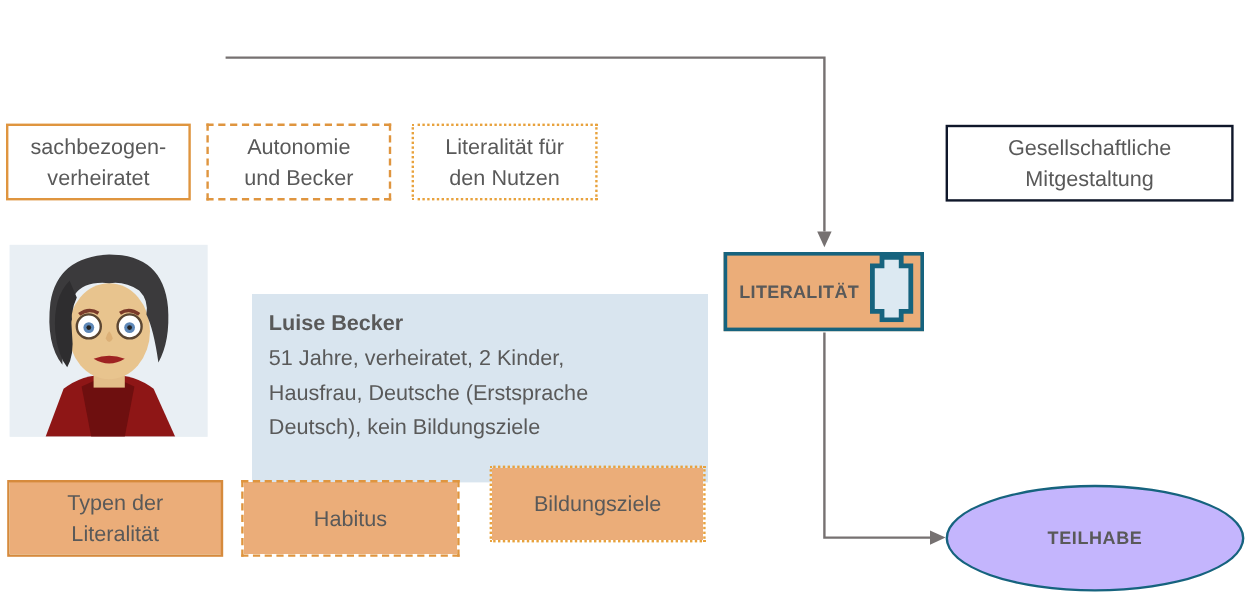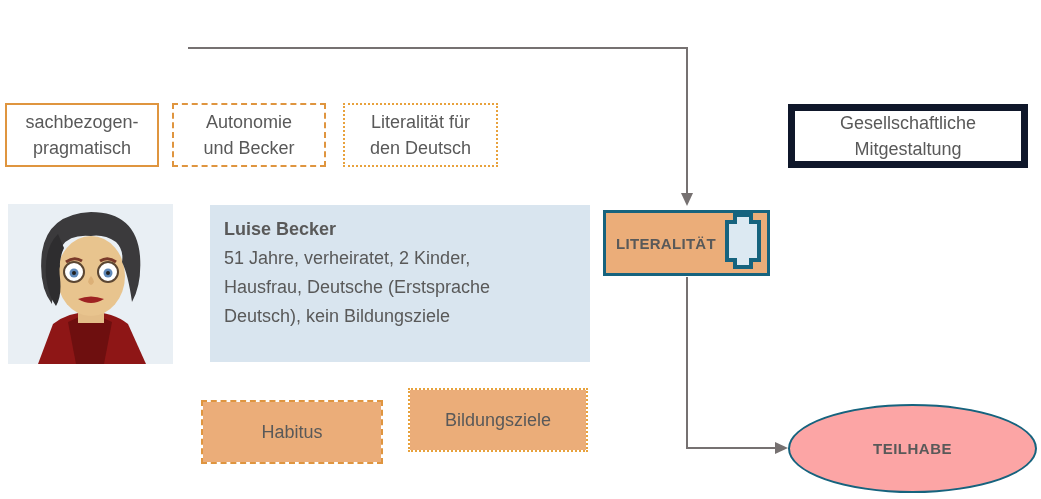--- a/index.html
+++ b/index.html
@@ -9,39 +9,39 @@
   }
   .abs{position:absolute;box-sizing:border-box;}
   .connector-layer{position:absolute;left:0;top:0;width:1041px;height:499px;pointer-events:none;}
 
   
   .ellipse{
     display:flex;align-items:center;justify-content:center;
     border-radius:50%;font-weight:bold;font-size:15px;letter-spacing:.5px;
   }
   .ellipse.personas{background:#EAAB74;border:3px solid #D6903F;}
-  .ellipse.teilhabe{background:#fca5a5;border:2px solid #16637E;}
+  .ellipse.teilhabe{background:#c4b5fd;border:2px solid #16637E;}
 
   
   .lbox{
     display:flex;flex-direction:column;justify-content:center;
     text-align:center;font-size:18px;line-height:26px;background:#fff;
     background-clip:padding-box;
   }
   .lbox.b-solid-orange{border:2px solid #DF953F;}
   .lbox.b-dashed-orange{border:2px dashed #DF953F;}
   .lbox.b-dotted-orange{border:2px dotted #E8A23D;}
-  .lbox.b-solid-teal{border:7px solid #0f172a;}
+  .lbox.b-solid-teal{border:2px solid #0f172a;}
   .lbox.fill-orange{background:#EBAD79;background-clip:padding-box;}
   .lbox.fill-orange.b-solid-orange{border-color:#D68A3C;}
   .lbox div:empty{display:none;}
 
   
   .info-card{
-    background:#D9E5EF;padding:10px 14px;font-size:18px;line-height:29px;
+    background:#D9E5EF;padding:10px 14px;font-size:18px;line-height:29px;margin-top:40px;
   }
   .info-card .name{font-weight:bold;}
 
   
   .lit-box{
     background:#EBAD79;border:3px solid #16637E;
     display:flex;align-items:center;padding-left:10px;
   }
   .lit-box .lit-label{font-weight:bold;font-size:15px;letter-spacing:.3px;}
   .lit-box .lit-icon{position:absolute;right:5px;top:50%;transform:translateY(-50%);}
@@ -57,29 +57,29 @@
   <svg class="connector-layer">
     <path d="M188,48 H687 V193" fill="none" stroke="#767171" stroke-width="2"></path>
     <polygon points="681,193 693,193 687,206" fill="#767171"></polygon>
     <path d="M687,277 V448 H775" fill="none" stroke="#767171" stroke-width="2"></path>
     <polygon points="775,442 775,454 788,448" fill="#767171"></polygon>
   </svg>
 
 
   <div class="abs lbox b-solid-orange" style="left:5px;top:103px;width:154px;height:64px;">
     <div>sachbezogen-</div>
-    <div>pragmatisch</div>
+    <div>verheiratet</div>
   </div>
   <div class="abs lbox b-dashed-orange" style="left:172px;top:103px;width:154px;height:64px;">
     <div>Autonomie</div>
     <div>und Becker</div>
   </div>
   <div class="abs lbox b-dotted-orange" style="left:343px;top:103px;width:155px;height:64px;">
     <div>Literalität für</div>
-    <div>den Deutsch</div>
+    <div>den Nutzen</div>
   </div>
 
   <div class="abs lbox b-solid-teal" style="left:788px;top:104px;width:240px;height:64px;">
     <div>Gesellschaftliche</div>
     <div>Mitgestaltung</div>
   </div>
 
   <div class="abs photo" style="left:8px;top:204px;width:165px;height:160px;">
     <svg width="165" height="160" viewBox="0 0 165 160">
       <rect width="165" height="160" fill="#E9EFF4"></rect>
@@ -119,20 +119,24 @@
 
   <div class="abs lit-box" style="left:603px;top:210px;width:167px;height:66px;">
     <span class="lit-label">LITERALITÄT</span>
     <span class="lit-icon">
       <svg width="38" height="56" viewBox="0 0 38 56">
         <polygon points="11,2 27,2 27,9 35,9 35,47 27,47 27,54 11,54 11,47 3,47 3,9 11,9" fill="#DCE9F2" stroke="#16637E" stroke-width="4" stroke-linejoin="miter"></polygon>
       </svg>
     </span>
   </div>
 
+  <div class="abs lbox fill-orange b-solid-orange" style="left:6px;top:400px;width:180px;height:64px;">
+    <div>Typen der</div>
+    <div>Literalität</div>
+  </div>
   <div class="abs lbox fill-orange b-dashed-orange" style="left:201px;top:400px;width:182px;height:64px;">
     <div>Habitus</div>
 
   </div>
   <div class="abs lbox fill-orange b-dotted-orange" style="left:408px;top:388px;width:180px;height:64px;">
     <div>Bildungsziele</div>
 
   </div>
 
   <div class="abs ellipse teilhabe" style="left:788px;top:404px;width:249px;height:89px;">

